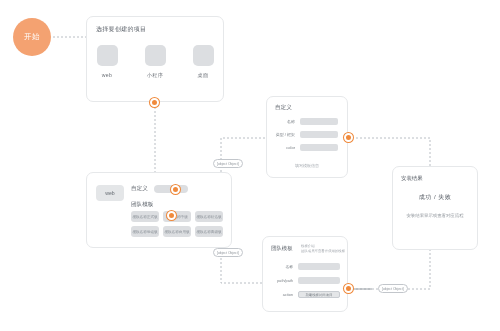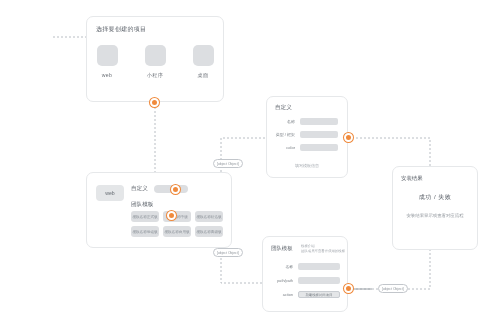--- a/index.html
+++ b/index.html
@@ -240,20 +240,23 @@
       <path d="M348 138 L430 138 L430 166" stroke-dasharray="2 2"></path>
 
       <path d="M348 289 L430 289 L430 250" stroke-dasharray="2 2"></path>
     </g>
 
     <g fill="none" stroke="#9aa0a6" stroke-width="1">
       <path d="M352 289 L372 289"></path>
     </g>
   </svg>
 
+  <div class="start-node">
+    <span class="label">开始</span>
+  </div>
 
   <div class="card" id="card-choose">
     <div class="card-title">选择要创建的项目</div>
     <div class="tile-row">
       <div class="tile">
         <div class="glyph"></div>
         <div class="tile-label">web</div>
       </div>
       <div class="tile">
         <div class="glyph"></div>

